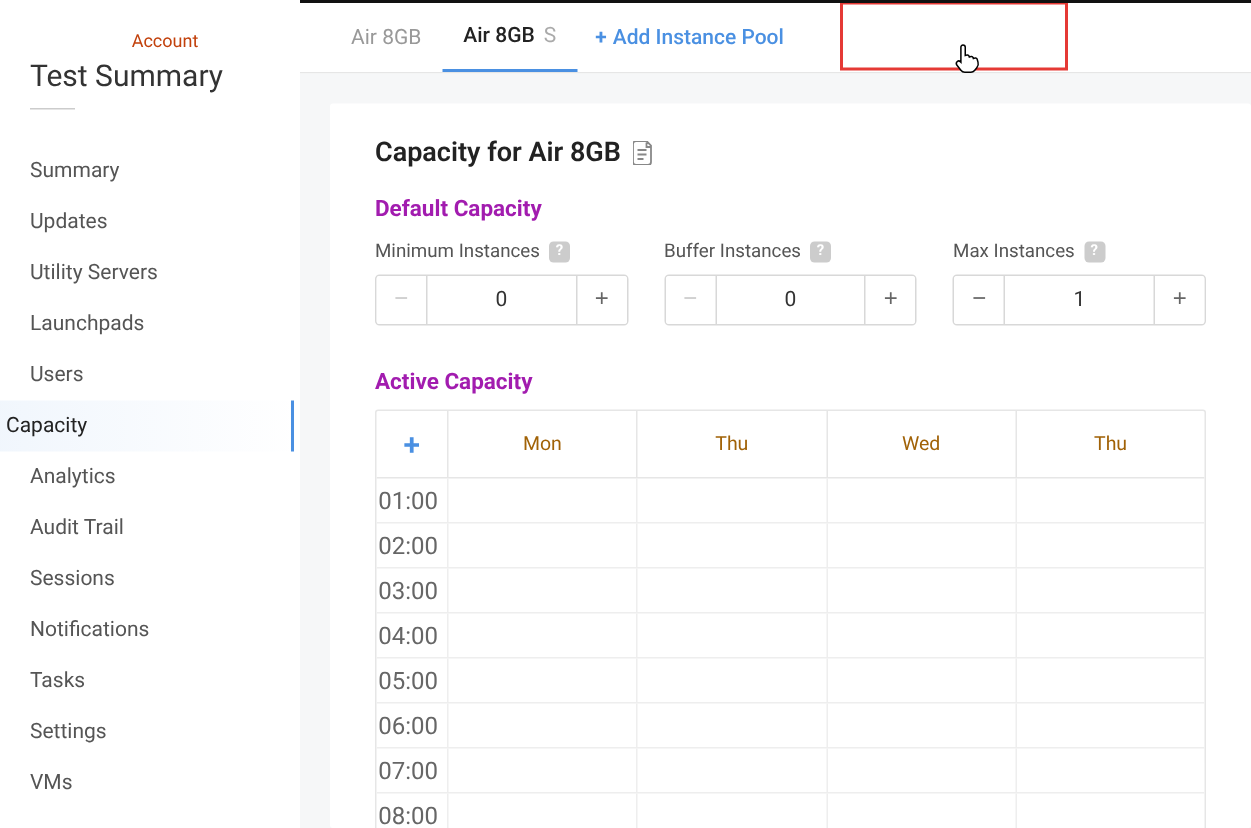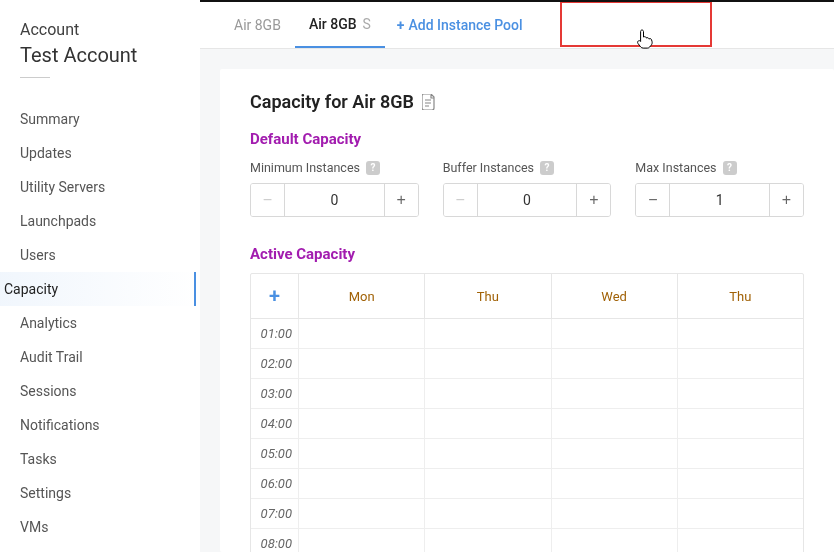--- a/index.html
+++ b/index.html
@@ -14,23 +14,24 @@
     }
     .app { display: flex; height: 100%; }
     .sidebar {
       width: 200px;
       background: #fff;
       padding: 20px 0 0 20px;
       flex-shrink: 0;
     }
     .sidebar-header { margin-bottom: 24px; }
     .account-label {
-      font-size: 16px;
-      color: #404040;
+      font-size: 12px;
+      color: #c2410c;
       margin-bottom: 4px;
+      text-align: center;
     }
     .account-name {
       font-size: 20px;
       font-weight: 400;
       color: #333;
     }
     .account-divider {
       width: 30px;
       height: 1px;
       background: #ccc;
@@ -243,39 +244,38 @@
       display: flex;
       height: 30px;
       border-bottom: 1px solid #eee;
     }
     .schedule-timecol {
       width: 48px;
       display: flex;
       align-items: center;
       justify-content: flex-end;
       padding-right: 6px;
-      font-size: 13px;
+      font-size: 16px;
       color: #666;
       border-right: 1px solid #eee;
-      font-style: italic;
     }
     .schedule-cell {
       flex: 1;
       border-right: 1px solid #eee;
     }
     .schedule-cell:last-child { border-right: none; }
   </style>
 </head>
 <body>
 
 <div class="app">
   <aside class="sidebar">
     <div class="sidebar-header">
       <div class="account-label">Account</div>
-      <div class="account-name">Test Account</div>
+      <div class="account-name">Test Summary</div>
       <div class="account-divider"></div>
     </div>
     <nav class="sidebar-nav">
       <div class="sidebar-item"><span>Summary</span></div>
       <div class="sidebar-item"><span>Updates</span></div>
       <div class="sidebar-item"><span>Utility Servers</span></div>
       <div class="sidebar-item"><span>Launchpads</span></div>
       <div class="sidebar-item"><span>Users</span></div>
       <div class="sidebar-item active"><span>Capacity</span></div>
       <div class="sidebar-item"><span>Analytics</span></div>

